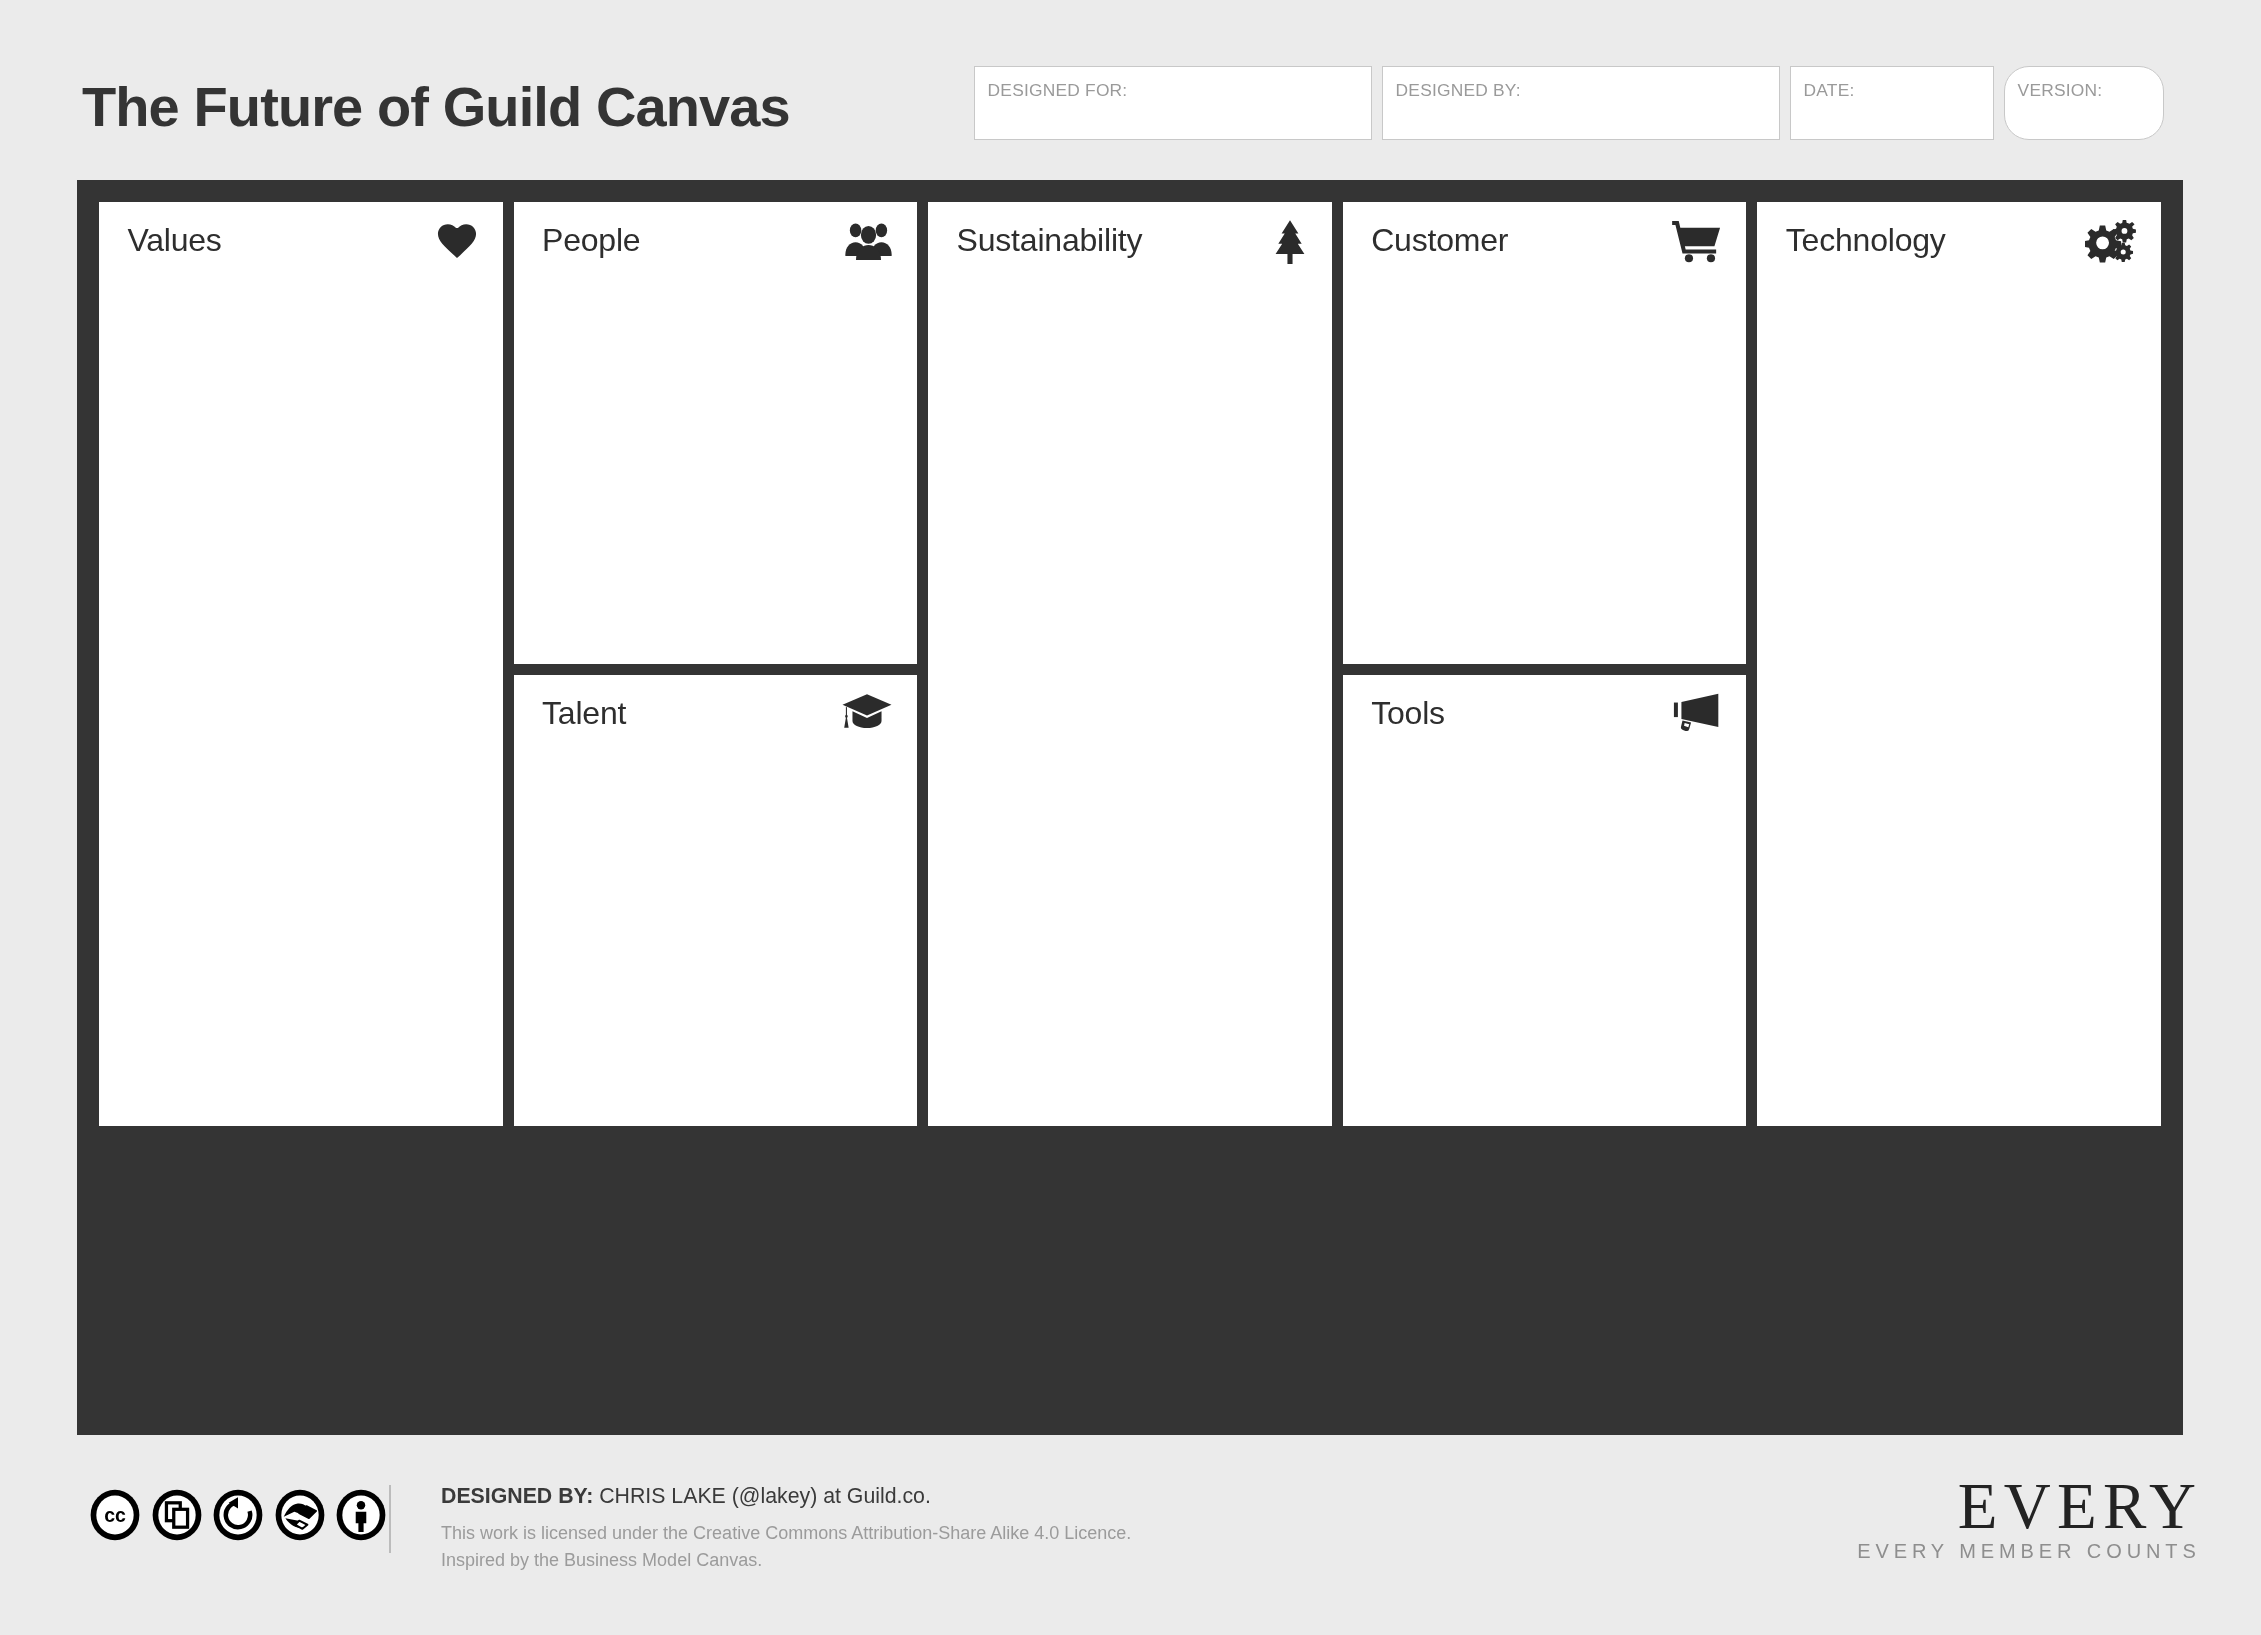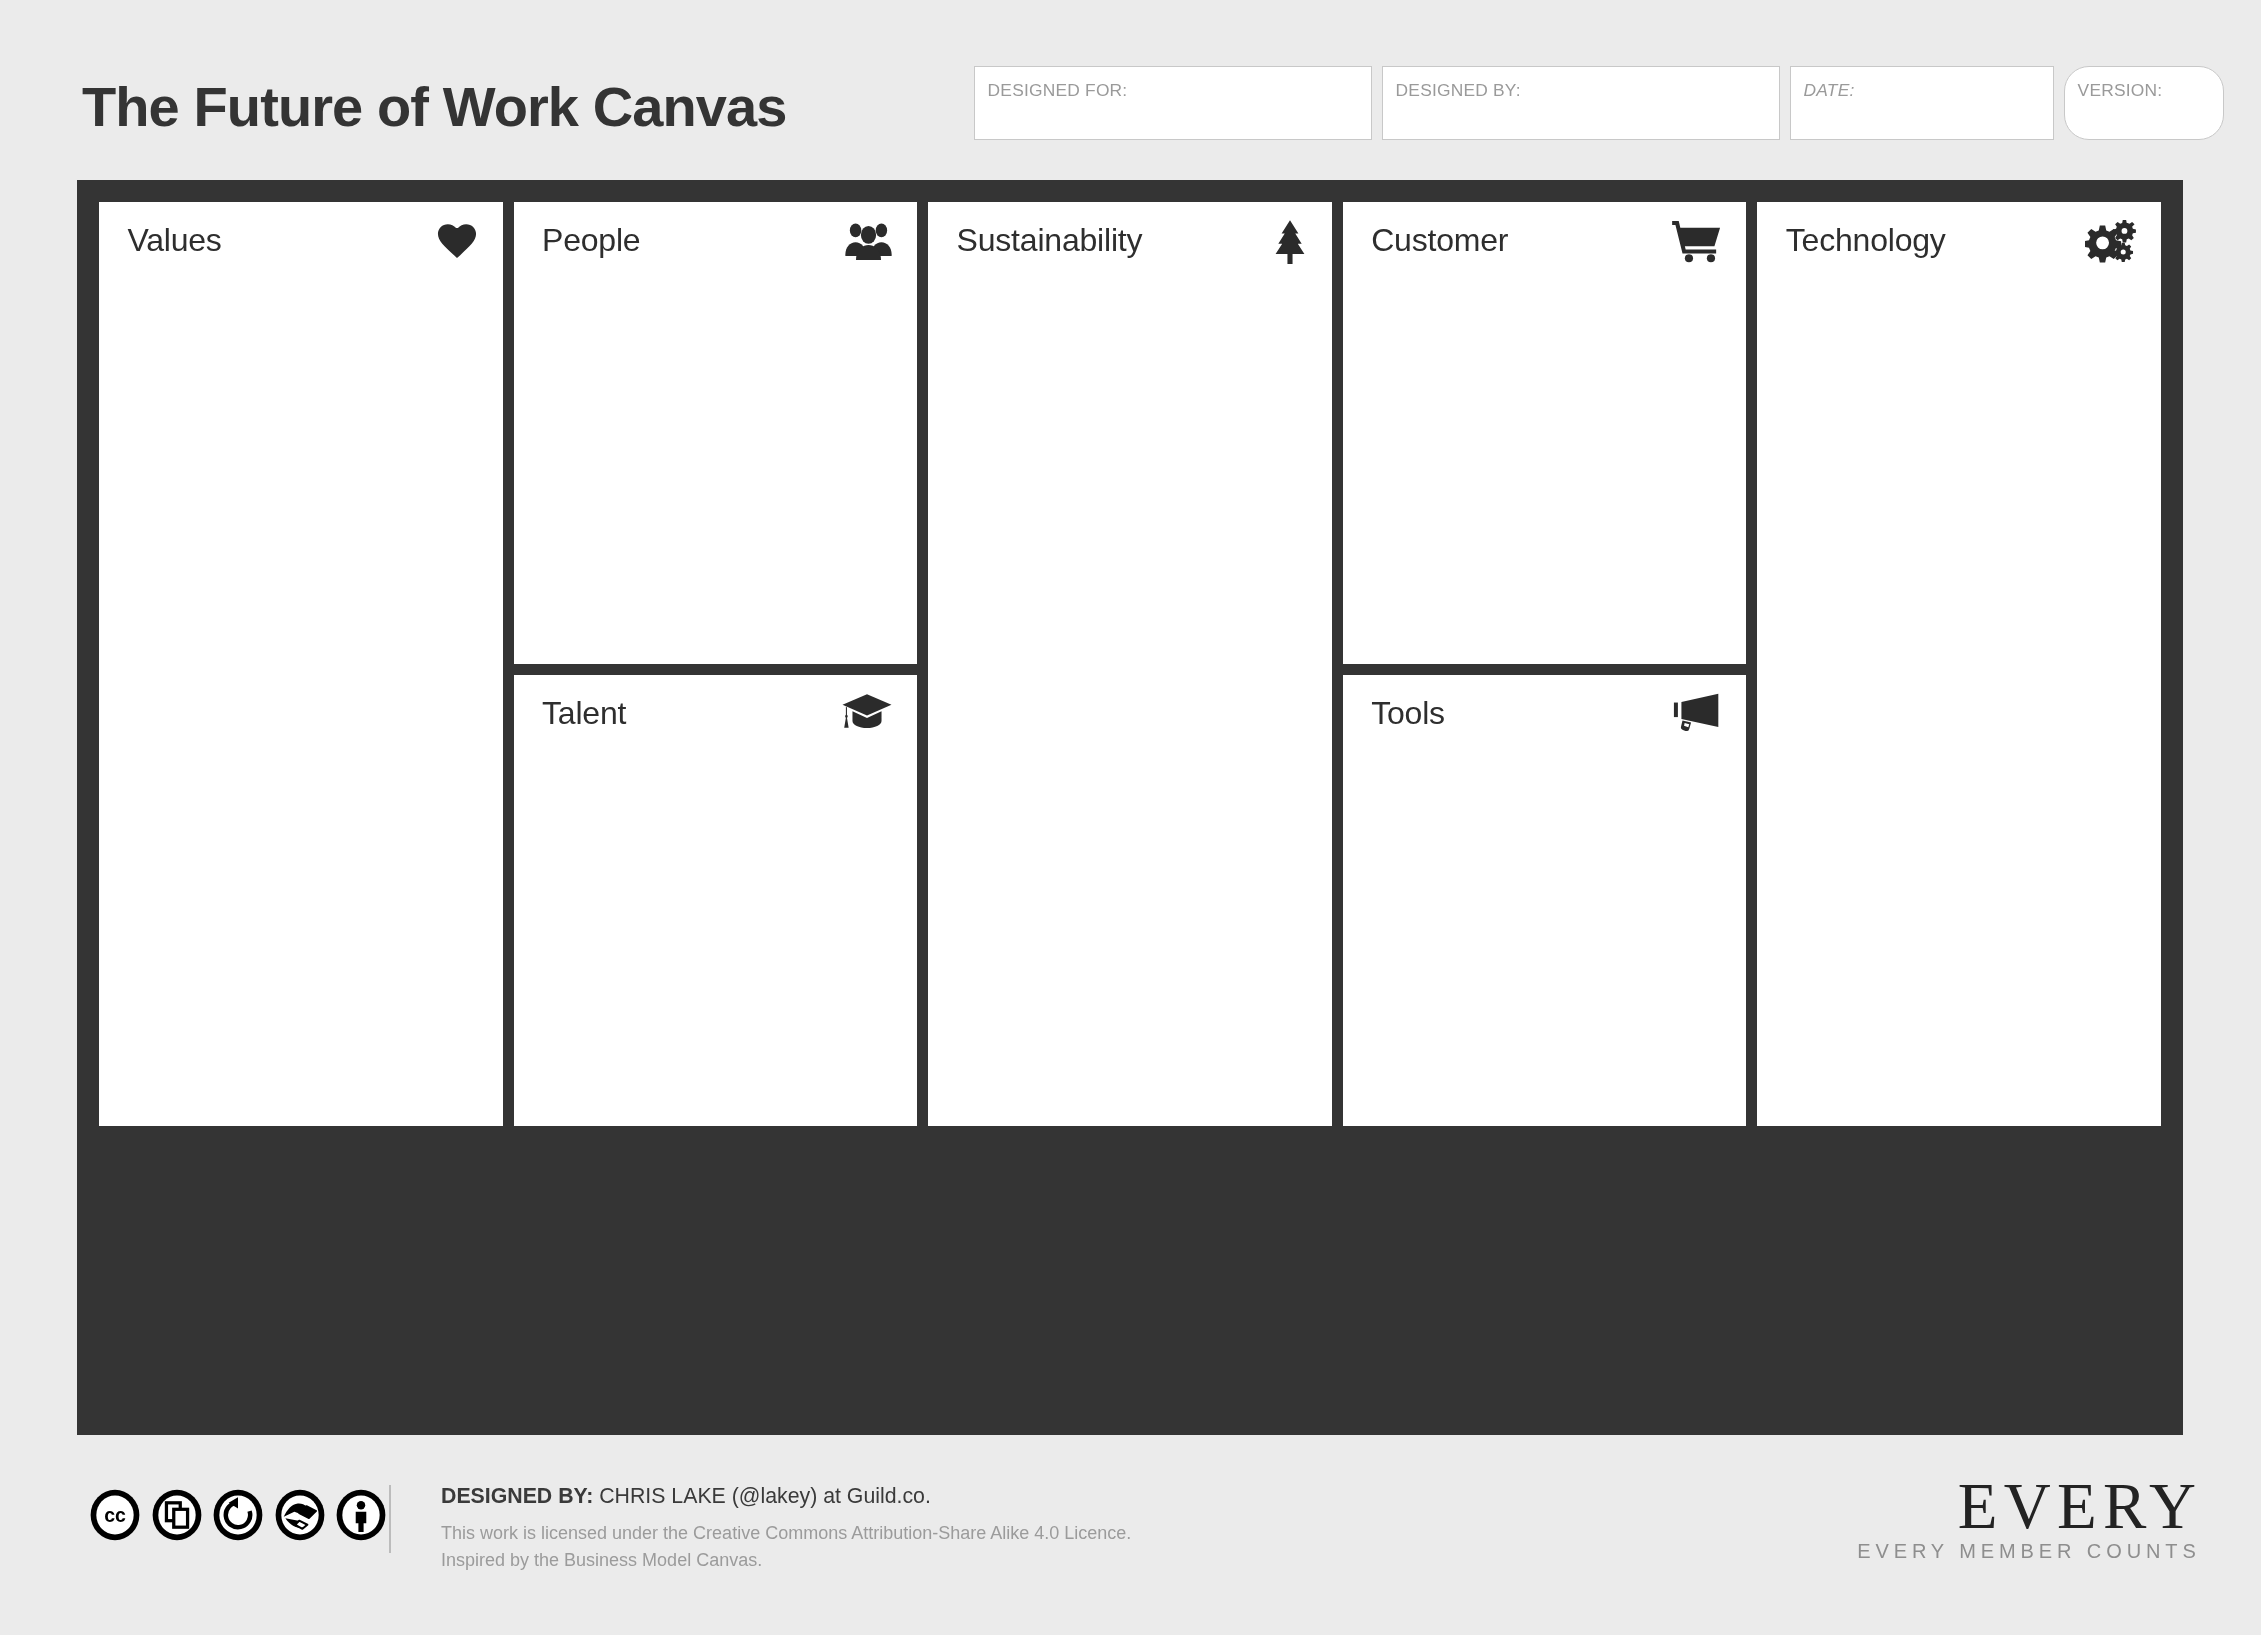--- a/index.html
+++ b/index.html
@@ -43,21 +43,21 @@
     padding-left: 48px;
   }
   .meta-box {
     background: #ffffff;
     border: 1.2px solid #c8c8c8;
     height: 74px;
     box-sizing: border-box;
     padding: 12.6px 0 0 12.6px;
   }
   .meta-box.wide   { width: 398px; }
-  .meta-box.medium { width: 264px; font-style: italic; }
+  .meta-box.medium { width: 204px; }
   .meta-box.small  { width: 160px; border-radius: 25px; }
   .meta-label {
     font-size: 17.4px;
     color: #9a9a9a;
     letter-spacing: 0.2px;
     white-space: nowrap;
   }
 
   
   .canvas-frame {
@@ -188,21 +188,21 @@
     font-size: 20px;
     letter-spacing: 4.9px;
     color: #8e8e8e;
     margin-right: -4.7px;
   }
 </style>
 </head>
 <body>
 
 <div class="header">
-  <div class="canvas-title">The Future of Work Canvas</div>
+  <div class="canvas-title">The Future of Guild Canvas</div>
 
   <div class="meta-fields">
     <div class="meta-box wide">
       <div class="meta-label">DESIGNED FOR:</div>
     </div>
     <div class="meta-box wide">
       <div class="meta-label">DESIGNED BY:</div>
     </div>
     <div class="meta-box medium">
       <div class="meta-label">DATE:</div>

